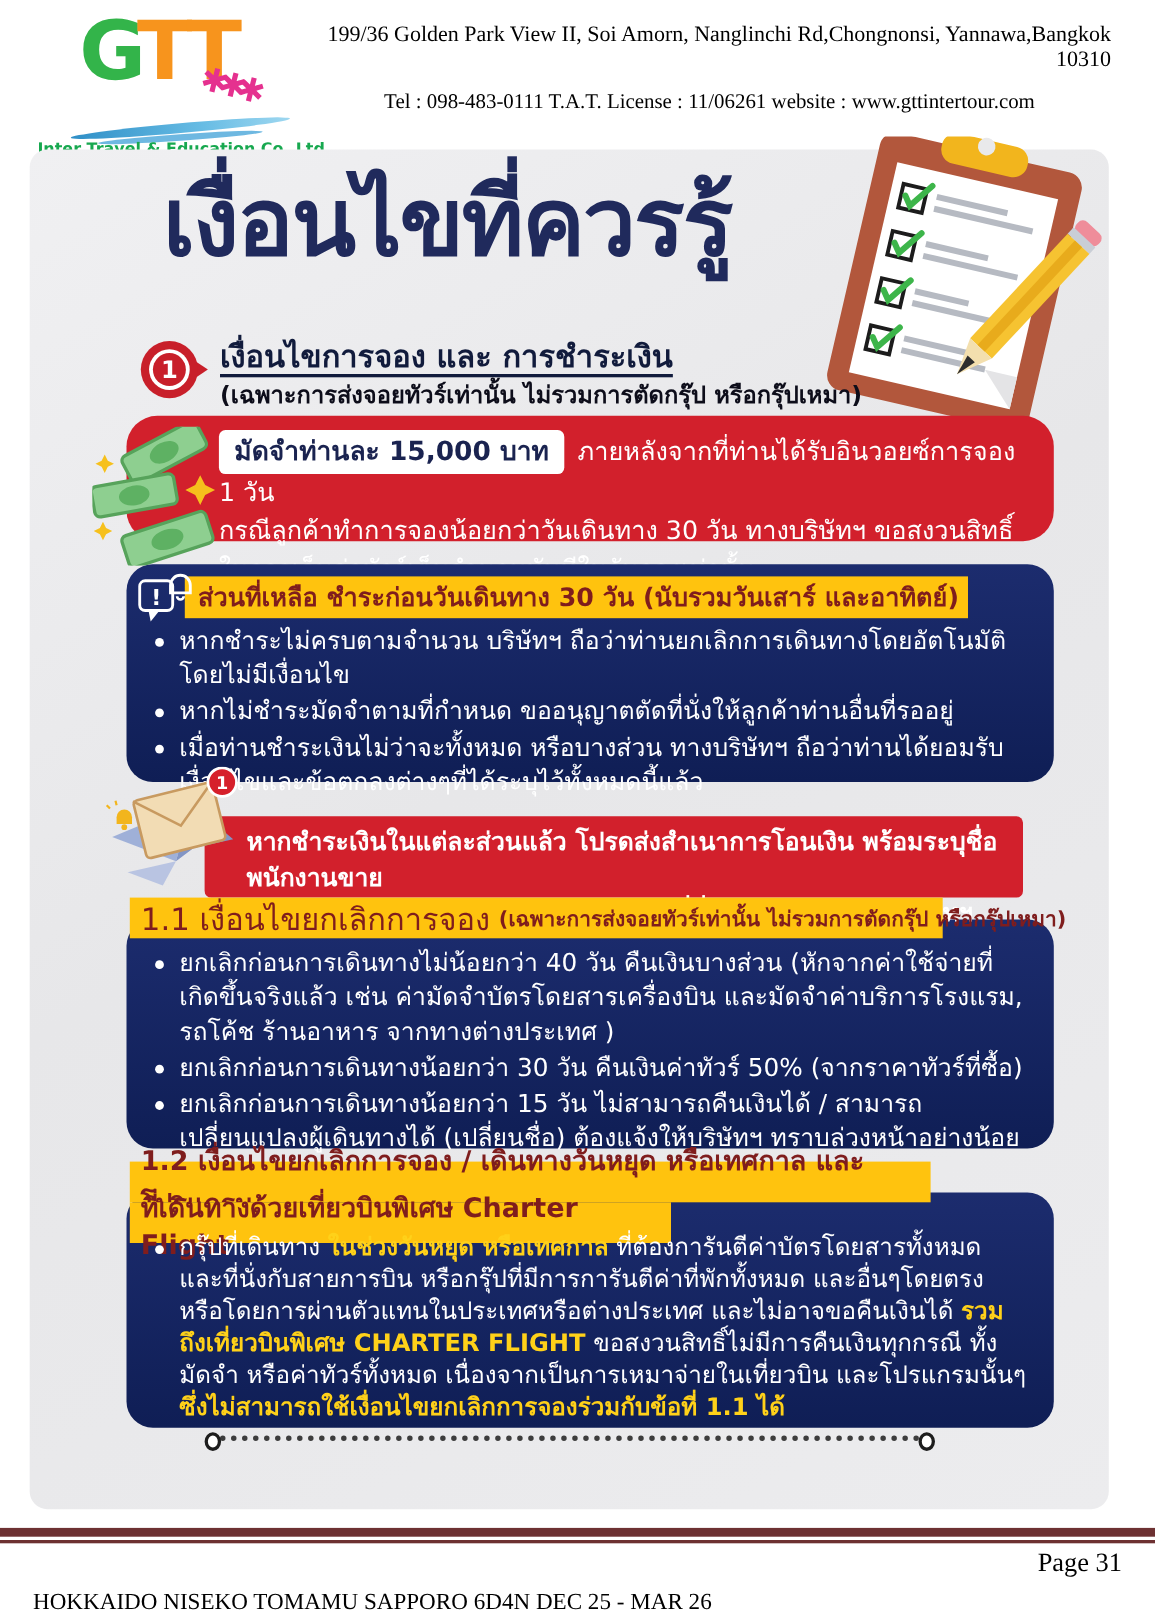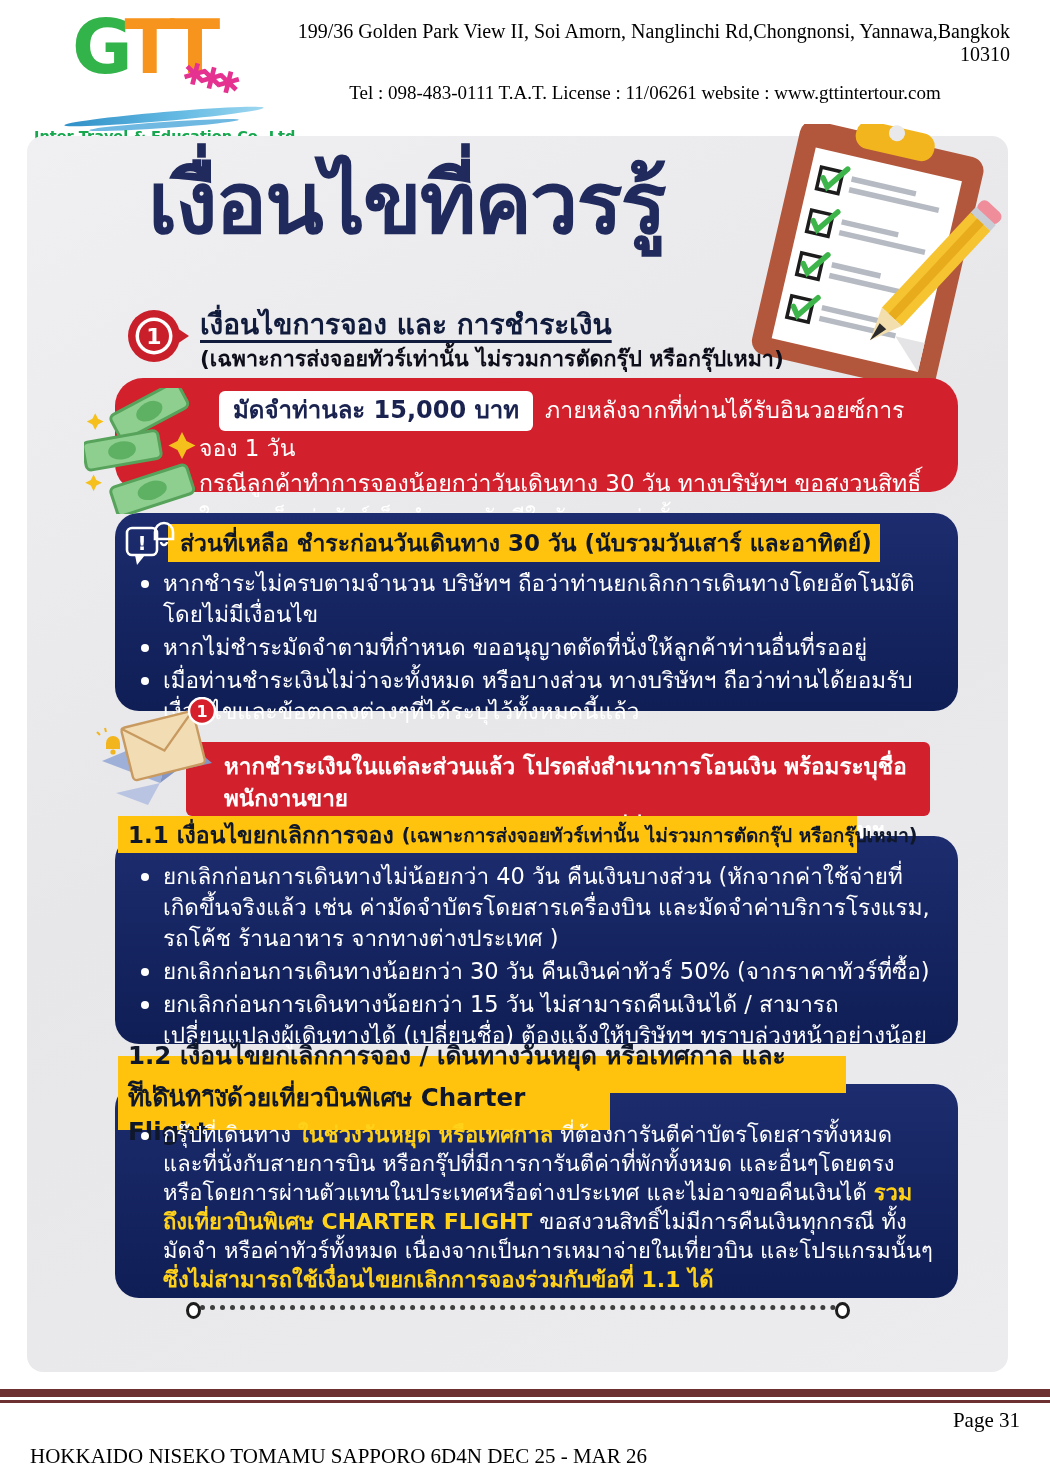--- a/index.html
+++ b/index.html
@@ -33,34 +33,34 @@
   .pin{position:absolute;left:126px;top:306px;z-index:3;}
   .s1-heading{position:absolute;left:200px;top:302px;font-size:28px;font-weight:800;color:#111b3c;
               text-decoration:underline;text-underline-offset:6px;text-decoration-thickness:3px;z-index:3;}
   .s1-note{position:absolute;left:200px;top:341px;font-size:21.5px;font-weight:700;color:#0d0d1a;z-index:3;}
 
   
   .deposit{position:absolute;left:115px;top:378px;width:843px;height:114px;border-radius:28px;
            background:#d2202c;color:#fff;z-index:2;box-sizing:border-box;padding:13px 22px 12px 84px;
            font-size:23px;line-height:1.52;}
   .deposit-badge{display:inline-block;background:#fff;color:#1a2350;font-weight:800;font-size:24px;
-                 padding:1px 14px 3px;border-radius:6px;margin-right:12px;vertical-align:baseline;margin-left:20px;}
+                 padding:1px 14px 3px;border-radius:6px;margin-right:12px;vertical-align:baseline;}
   .money-svg{position:absolute;left:84px;top:388px;z-index:4;}
 
   
   .navy{position:absolute;background:linear-gradient(180deg,#1c2c6e,#0f1e55);border-radius:24px;z-index:2;}
   .navy-1{left:115px;top:513px;width:843px;height:198px;}
   .navy-2{left:115px;top:836px;width:843px;height:208px;}
   .navy-3{left:115px;top:1084px;width:843px;height:214px;}
 
   .yellow-band{position:absolute;background:#ffc30e;z-index:3;display:flex;align-items:center;
-               color:#0f172a;box-sizing:border-box;}
+               color:#7f1d1d;box-sizing:border-box;}
   .band-box1{left:168px;top:524px;width:712px;height:38px;padding-left:12px;font-size:23px;font-weight:800;}
   .band-11{left:118px;top:816px;width:739px;height:37px;padding-left:10px;gap:8px;}
-  .band-11 .band-title{font-size:23px;font-weight:700;white-space:nowrap;}
+  .band-11 .band-title{font-size:28px;font-weight:400;white-space:nowrap;}
   .band-11 .band-note{font-size:19px;font-weight:700;white-space:nowrap;}
   .band-12a{left:118px;top:1056px;width:728px;height:37px;padding-left:10px;font-size:24.5px;font-weight:800;}
   .band-12b{left:118px;top:1093px;width:492px;height:37px;padding-left:10px;font-size:24.5px;font-weight:800;}
 
   .bullets{position:absolute;z-index:3;margin:0;padding:0;list-style:none;color:#fff;font-size:22.5px;line-height:1.38;}
   .bullets li{position:relative;padding-left:27px;margin-bottom:2px;}
   .bullets li::before{content:"";position:absolute;left:5px;top:12px;width:8px;height:8px;border-radius:50%;background:#fff;}
   .ul-box1{left:136px;top:568px;width:792px;}
   .ul-box2{left:136px;top:861px;width:800px;}
   .ul-box3{left:136px;top:1120px;width:800px;font-size:22px;line-height:1.32;}
@@ -76,21 +76,21 @@
 
   
   .dotline{position:absolute;left:200px;top:1305px;width:636px;height:0;border-top:5px dotted #3d3d3d;z-index:3;}
   .dotline .endcap{position:absolute;top:-8px;width:9px;height:11px;background:#fff;border:3px solid #1d1d1d;border-radius:50%;}
   .cap-l{left:-14px;} .cap-r{right:-14px;}
 
   
   .rule-thick{position:absolute;left:0;top:1389px;width:1050px;height:8px;background:#6d3132;}
   .rule-thin{position:absolute;left:0;top:1400px;width:1050px;height:3px;background:#6d3132;}
   .footer-left{position:absolute;left:30px;top:1408px;font-size:21px;color:#000;margin-top:36px;}
-  .footer-right{position:absolute;right:30px;top:1408px;font-size:21px;color:#000;}
+  .footer-right{position:absolute;right:30px;top:1408px;font-size:24px;color:#000;}
 
   .clipboard-svg{position:absolute;left:698px;top:124px;z-index:2;}
 </style>
 </head>
 <body>
 
 <div class="page">
 
   <div class="logo">
     <div class="logo-text">

